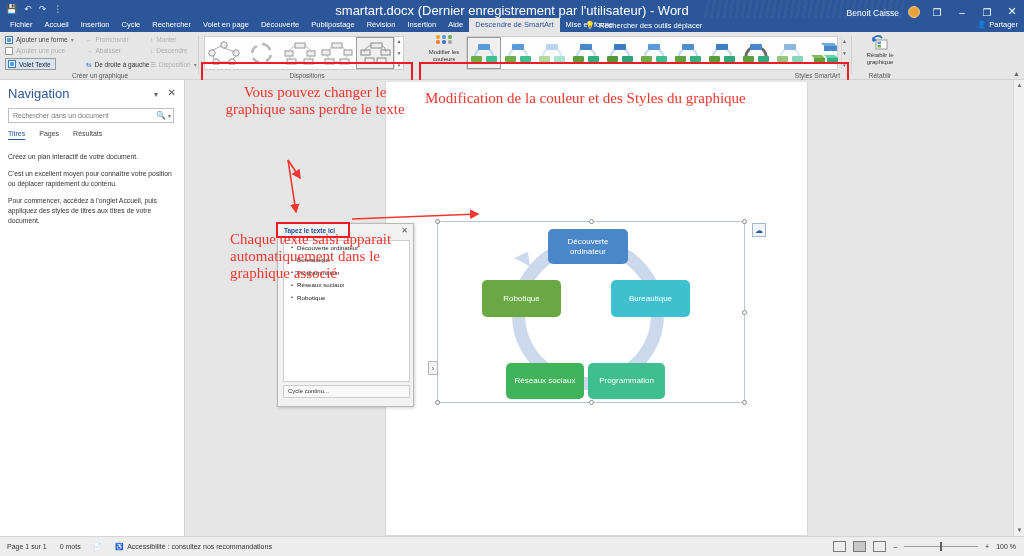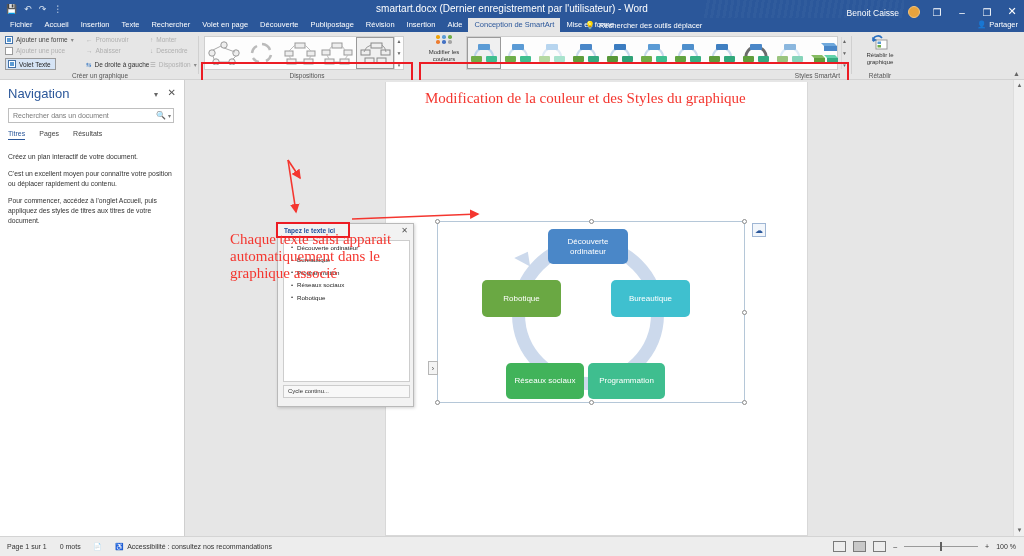--- a/index.html
+++ b/index.html
@@ -15,21 +15,21 @@
   
   .titlebar {
     position: absolute; top: 0; left: 0; width: 1024px; height: 18px;
     background: #2b579a; color: #fff;
   }
   .qat { position: absolute; left: 6px; top: 2px; display: flex; align-items: center; gap: 7px; }
   .qat .qicon { font-size: 9px; color: #dce6f2; line-height: 14px; }
   .qat .qicon.save { color: #ffffff; }
   .doc-title {
     position: absolute; left: 0; top: 3px; width: 1024px; text-align: center;
-    font-size: 10px; color: #ffffff; pointer-events: none;
+    font-size: 13px; color: #ffffff; pointer-events: none;
   }
   .ctx-tab-label {
     position: absolute; left: 620px; top: 0px; width: 180px; height: 18px;
     text-align: center; font-size: 12px; color: #cfdcef; line-height: 18px; margin-top: 39px;
   }
   .tb-right { position: absolute; right: 4px; top: 0; height: 18px; display: flex; align-items: flex-end; gap: 9px; }
   .tb-right .uname { font-size: 8.5px; color: #fff; }
   .tb-right .avatar {
     width: 12px; height: 12px; border-radius: 50%;
     background: #e8a33d; border: 1px solid #f5c47a;
@@ -298,29 +298,29 @@
       <span class="wbtn">❐</span>
       <span class="wbtn close">✕</span>
     </div>
   </div>
 
   <div class="tabrow">
     <div class="tabs">
       <div class="tab">Fichier</div>
       <div class="tab">Accueil</div>
       <div class="tab">Insertion</div>
-      <div class="tab">Texte</div>
+      <div class="tab">Cycle</div>
       <div class="tab">Rechercher</div>
       <div class="tab">Volet en page</div>
       <div class="tab">Découverte</div>
       <div class="tab">Publipostage</div>
       <div class="tab">Révision</div>
       <div class="tab">Insertion</div>
       <div class="tab">Aide</div>
-      <div class="tab active">Conception de SmartArt</div>
+      <div class="tab active">Descendre de SmartArt</div>
       <div class="tab">Mise en forme</div>
     </div>
     <div class="tabsearch">
       <span class="bulb">💡</span>
       <span>Rechercher des outils déplacer</span>
     </div>
     <div class="share">
       <span>👤</span>
       <span>Partager</span>
     </div>
@@ -673,20 +673,21 @@
     <defs>
       <marker id="ah" markerWidth="7" markerHeight="7" refX="5" refY="3" orient="auto">
         <path d="M0,0 L6,3 L0,6 z" fill="#f4362f"></path>
       </marker>
     </defs>
     <path d="M288 160 L300 178" stroke="#f4362f" stroke-width="1.6" fill="none" marker-end="url(#ah)"></path>
     <path d="M288 160 L296 212" stroke="#f4362f" stroke-width="1.6" fill="none" marker-end="url(#ah)"></path>
     <path d="M352 219 L478 214" stroke="#f4362f" stroke-width="1.6" fill="none" marker-end="url(#ah)"></path>
   </svg>
 
+  <div class="anno anno1">Vous pouvez changer le graphique sans perdre le texte</div>
   <div class="anno anno3">Chaque texte saisi apparait automatiquement dans le graphique associé</div>
   <div class="anno anno2">Modification de la couleur et des Styles du graphique</div>
 
   <div class="statusbar">
     <div class="sb-left">
       <span>Page 1 sur 1</span>
       <span>0 mots</span>
       <span>📄</span>
       <span style="display:flex;align-items:center;gap:3px;">
         <span>♿</span>

